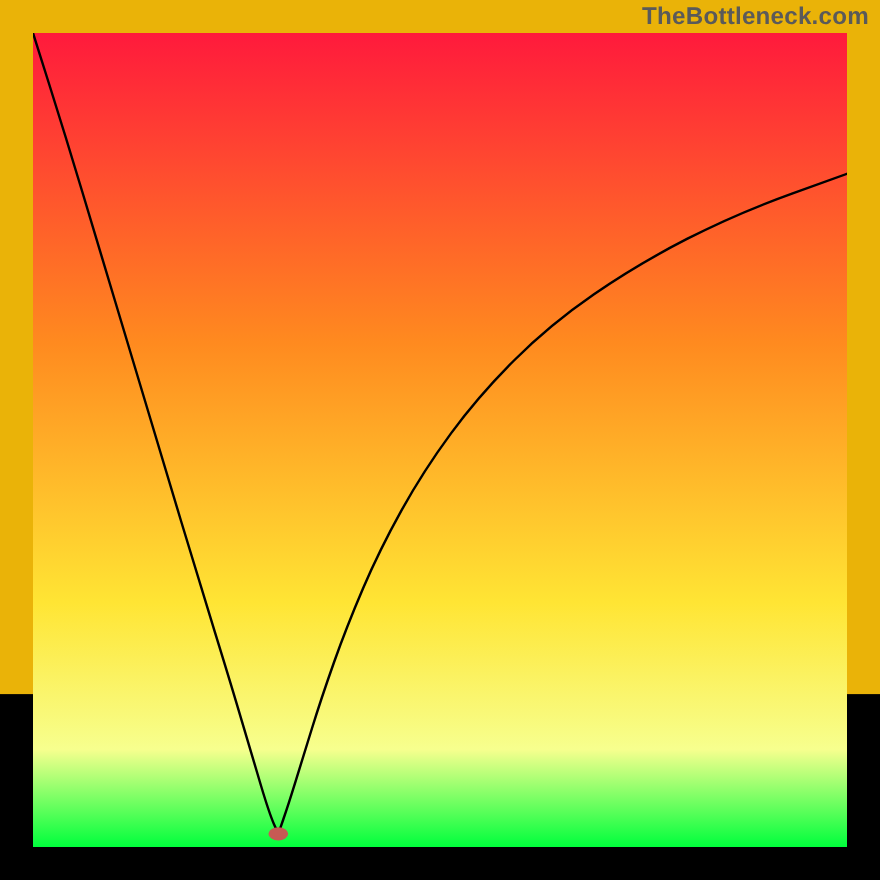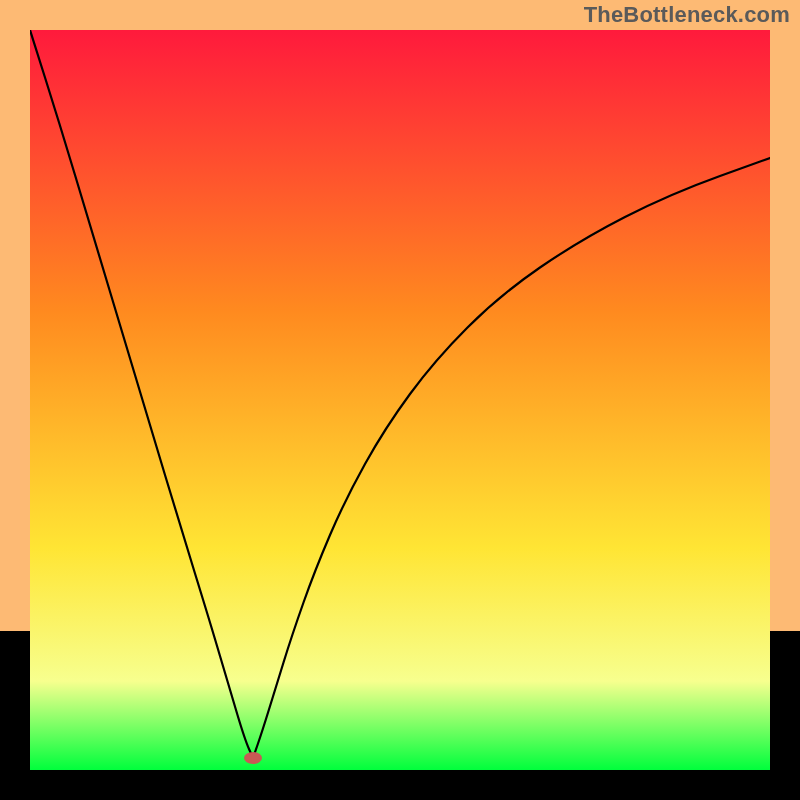--- a/index.html
+++ b/index.html
@@ -8,21 +8,21 @@
     width: 800px;
     height: 800px;
     background: #000;
     font-family: Arial, Helvetica, sans-serif;
     overflow: hidden;
   }
   .frame {
     position: relative;
     width: 800px;
     height: 631px;
-    background: #fdba74;
+    background: #eab308;
   }
   .watermark {
     position: absolute;
     top: 2px;
     right: 10px;
     color: #5a5a5a;
     font-size: 22px;
     font-weight: 600;
     letter-spacing: 0.2px;
     user-select: none;

